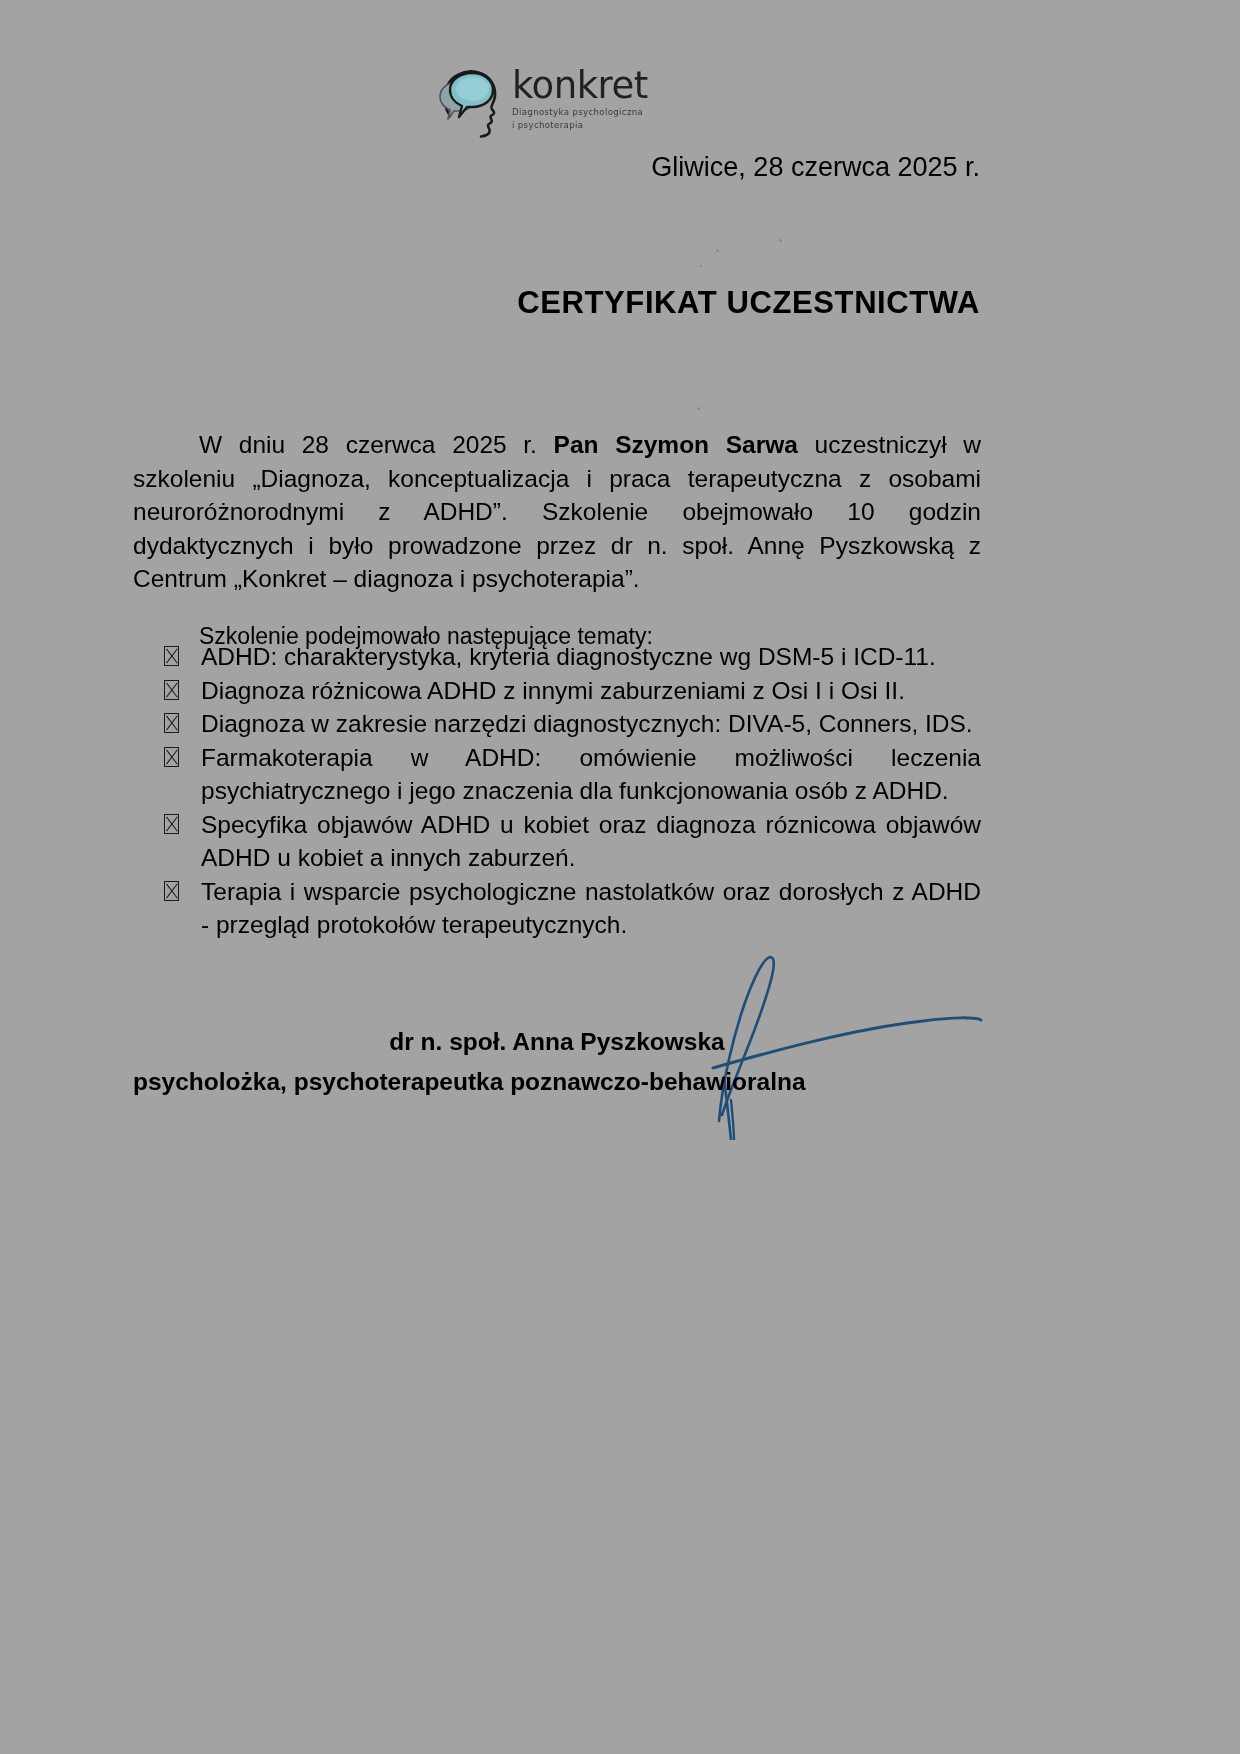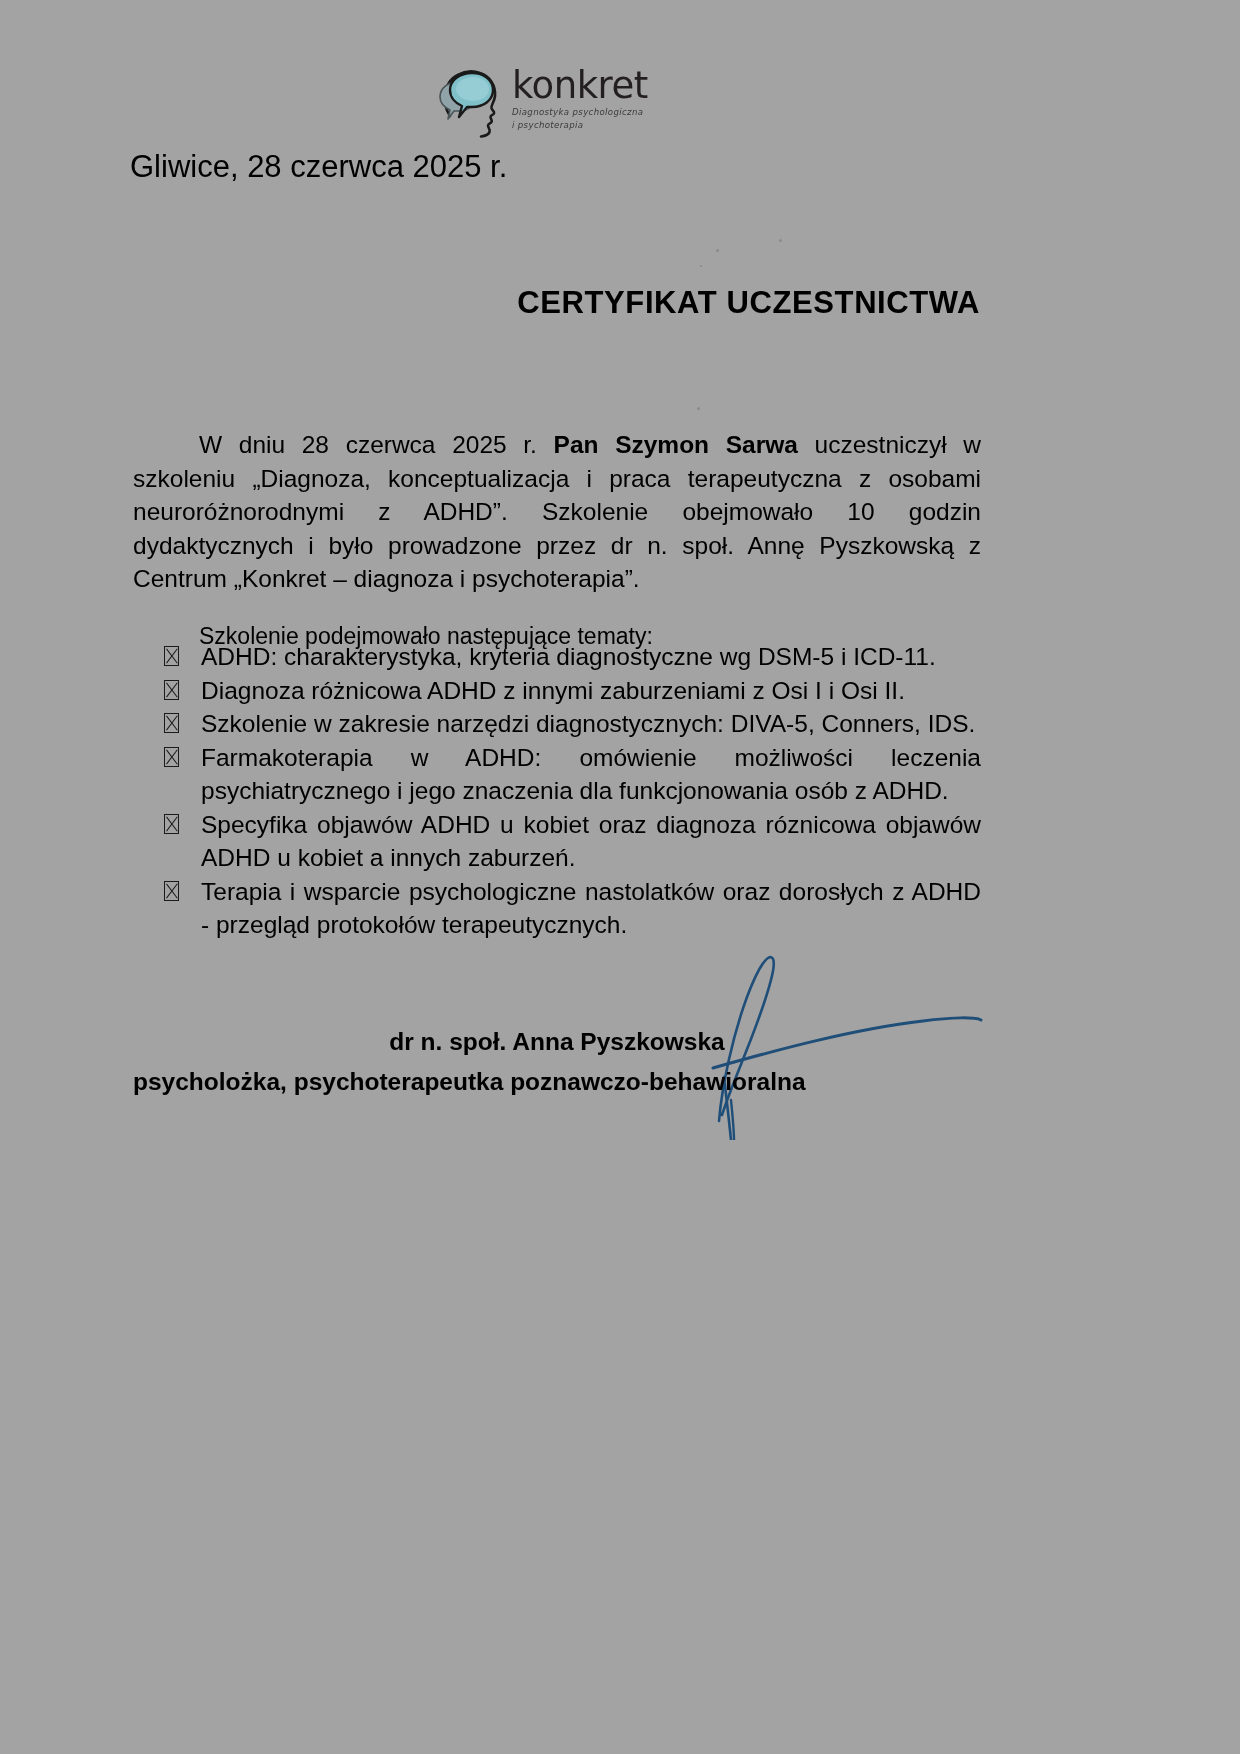--- a/index.html
+++ b/index.html
@@ -49,30 +49,30 @@
     color: #231f20;
     font-weight: 400;
   }
   .logo-tag {
     font-family: "DejaVu Sans", sans-serif;
     font-size: 8.6px;
     line-height: 11.5px;
     letter-spacing: 0.35px;
     color: #3a3a3a;
     margin-top: 1px;
-    font-style: italic;
   }
 
   
   .date-line {
     position: absolute;
     left: 130px;
     top: 152px;
     width: 850px;
-    font-size: 31px;
+    text-align: right;
+    font-size: 27px;
     line-height: 30px;
     color: #000;
   }
 
   
   .doc-title {
     position: absolute;
     left: 130px;
     top: 285px;
     width: 850px;
@@ -251,21 +251,21 @@
     <li class="topic-item">
       <span class="tofu"></span>
       <span class="txt">ADHD: charakterystyka, kryteria diagnostyczne wg DSM-5 i ICD-11.</span>
     </li>
     <li class="topic-item">
       <span class="tofu"></span>
       <span class="txt">Diagnoza różnicowa ADHD z innymi zaburzeniami z Osi I i Osi II.</span>
     </li>
     <li class="topic-item">
       <span class="tofu"></span>
-      <span class="txt">Szkolenie w zakresie narzędzi diagnostycznych: DIVA-5, Conners, IDS.</span>
+      <span class="txt">Diagnoza w zakresie narzędzi diagnostycznych: DIVA-5, Conners, IDS.</span>
     </li>
     <li class="topic-item">
       <span class="tofu"></span>
       <span class="txt">Farmakoterapia w ADHD: omówienie możliwości leczenia psychiatrycznego i jego znaczenia dla funkcjonowania osób z ADHD.</span>
     </li>
     <li class="topic-item">
       <span class="tofu"></span>
       <span class="txt">Specyfika objawów ADHD u kobiet oraz diagnoza róznicowa objawów ADHD u kobiet a innych zaburzeń.</span>
     </li>
     <li class="topic-item">

